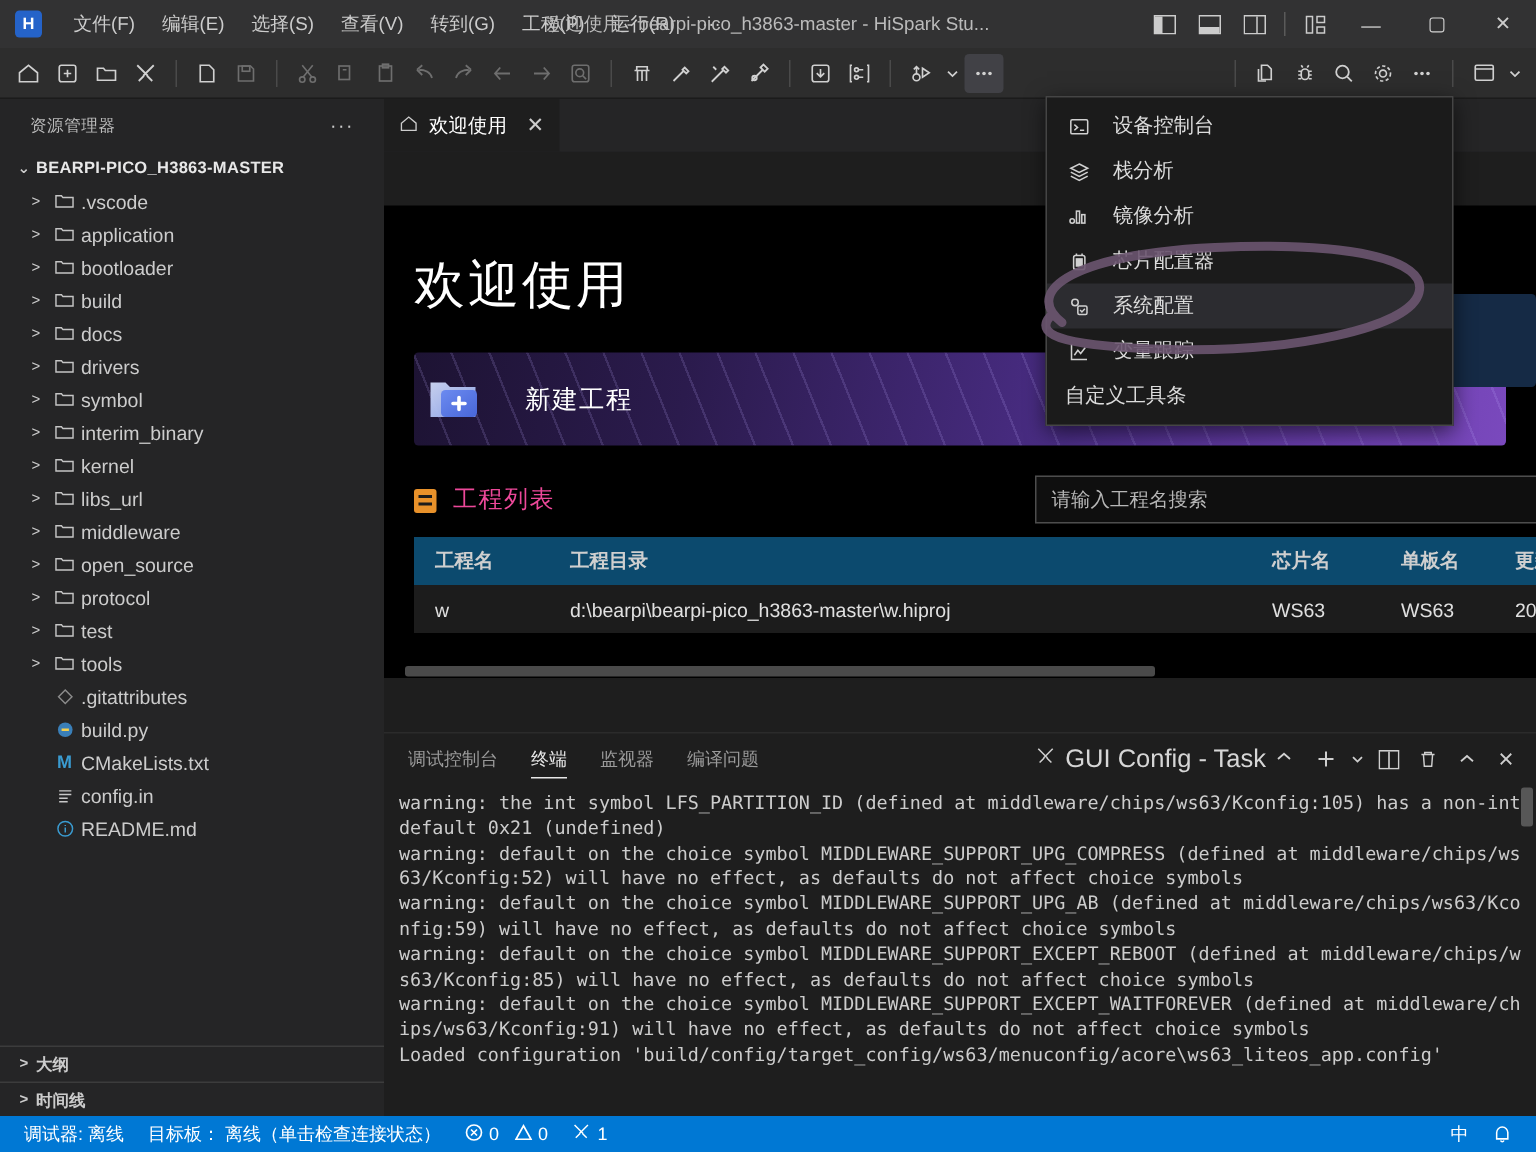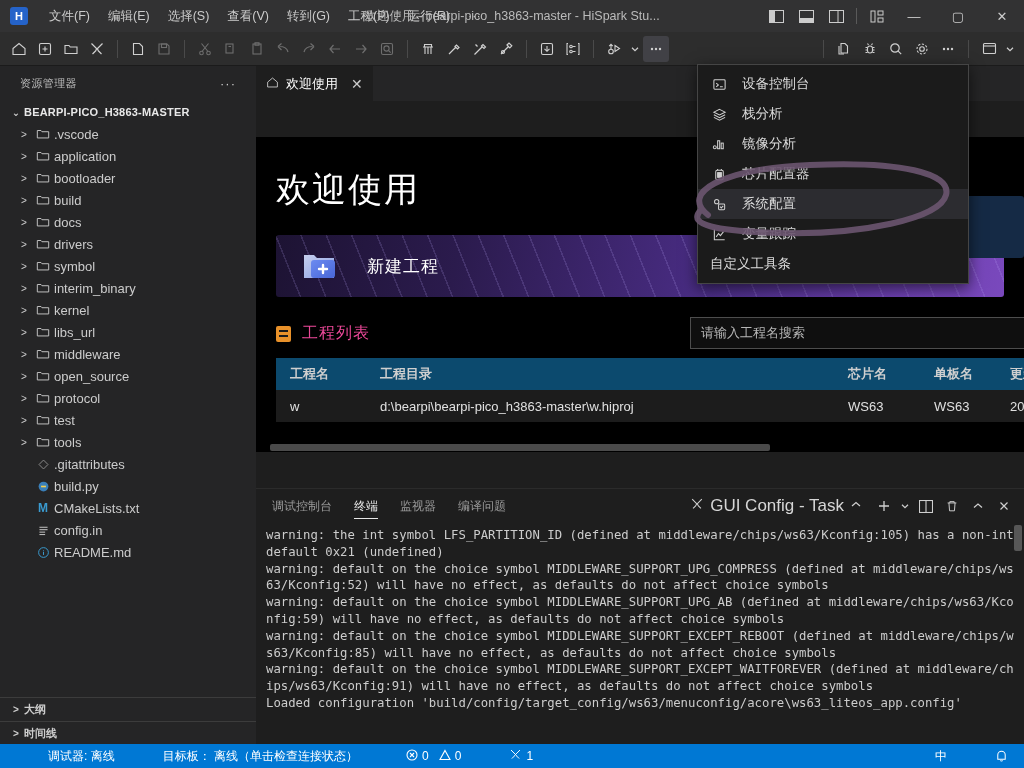--- a/index.html
+++ b/index.html
@@ -107,21 +107,21 @@
     flex: 1; background: #000000; position: relative; overflow: hidden;
     min-height: 0; display: flex; flex-direction: column;
   }
   .welcome-inner { padding: 22px 20px 0 20px; position: relative; }
   .welcome-title {
     font-size: 34px; color: #ffffff; font-weight: normal; letter-spacing: 2px;
     margin-bottom: 22px; margin-top: 8px;
   }
   .new-proj-card {
     height: 62px; border-radius: 3px; display: flex; align-items: center;
-    padding-left: 25px; position: relative; overflow: hidden;
+    padding-left: 8px; position: relative; overflow: hidden;
     background: linear-gradient(100deg, #1d1333 0%, #2b1b4d 25%, #4a2d85 60%, #6b3fae 85%, #7a49bd 100%);
     text-align: right;
   }
   .stripes {
     position: absolute; inset: 0; opacity: .30;
     background: repeating-linear-gradient(68deg, rgba(255,255,255,0) 0px, rgba(255,255,255,0) 22px, rgba(190,170,255,.55) 22px, rgba(190,170,255,.55) 23.5px);
   }
   .np-icon {
     width: 38px; height: 34px; position: relative; z-index: 2; flex: 0 0 38px;
   }
@@ -193,21 +193,21 @@
   .term-scroll {
     position: absolute; right: 2px; top: 2px; width: 8px; height: 26px;
     background: #575757; border-radius: 2px;
   }
 
   
   .statusbar {
     height: 24px; background: #0078d4; display: flex; align-items: center;
     flex: 0 0 24px; color: #ffffff; font-size: 12px; padding: 0 8px;
   }
-  .st-item { display: flex; align-items: center; gap: 4px; padding: 0 8px; height: 24px; white-space: nowrap; margin-left: 32px; }
+  .st-item { display: flex; align-items: center; gap: 4px; padding: 0 8px; height: 24px; white-space: nowrap; }
   .st-right { margin-left: auto; display: flex; align-items: center; }
 
   
   .dropdown {
     position: absolute; left: 697px; top: 64px; width: 272px;
     background: #1b1b1b; border: 1px solid #454545; padding: 4px 0;
     box-shadow: 0 4px 14px rgba(0,0,0,.6); z-index: 60;
   }
   .dd-item {
     height: 30px; display: flex; align-items: center; padding: 0 12px;

